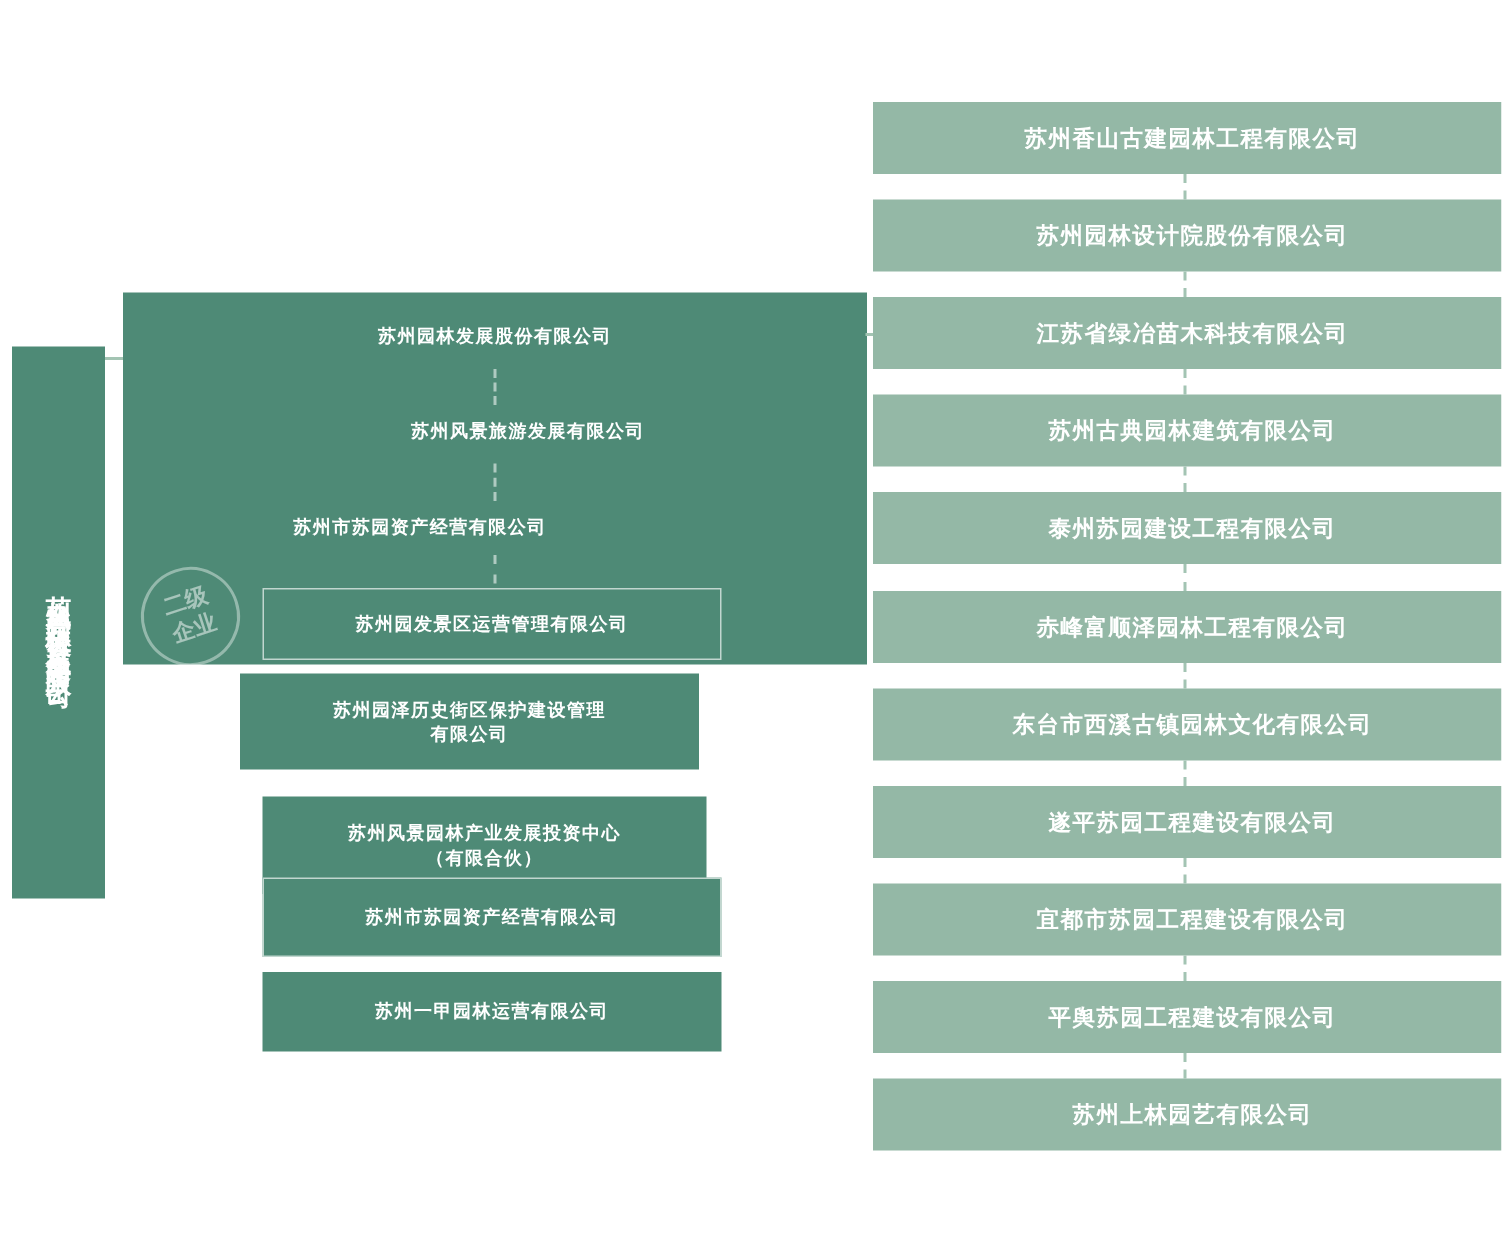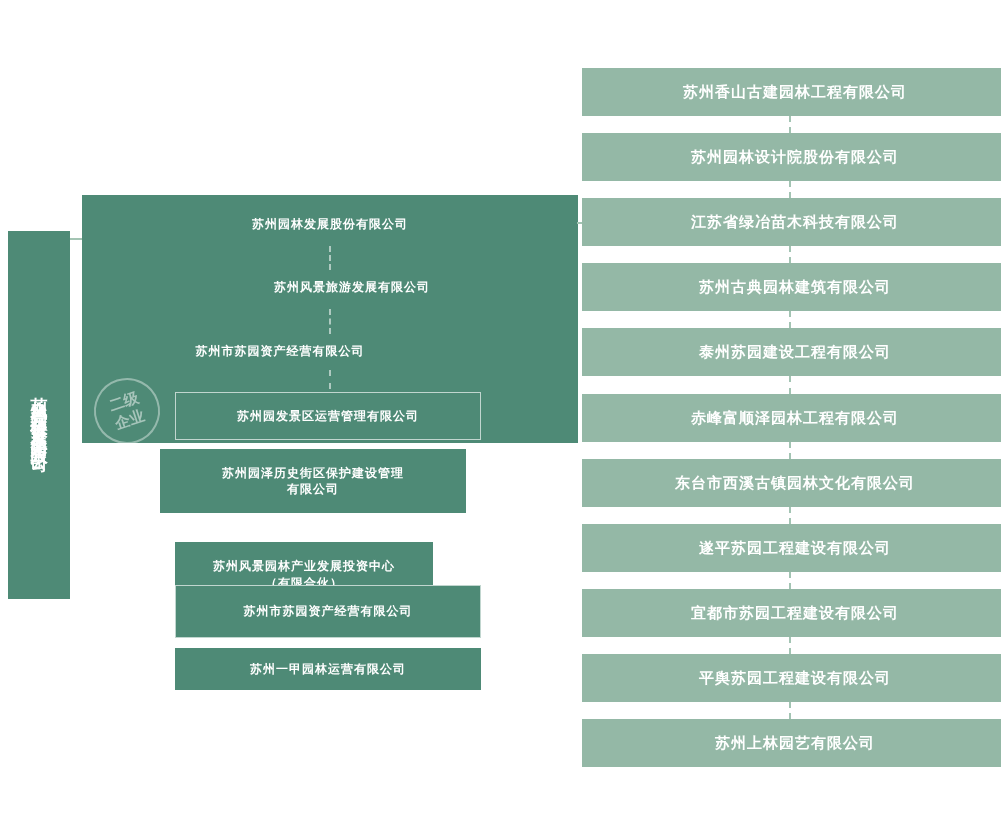--- a/index.html
+++ b/index.html
@@ -22,23 +22,23 @@
 
   
   .t2 { position:absolute; display:flex; align-items:center; justify-content:center;
         color:#fff; font-weight:bold; font-size:12px; letter-spacing:1px;
         text-align:center; white-space:pre-line; line-height:1.35; }
   .t2-0 { left:82px;  top:211px; width:496px; height:26px; }
   .t2-1 { left:82px;  top:274px; width:496px; height:26px;padding-left:44px; }
   .t2-2 { left:82px;  top:338px; width:396px; height:26px; }
   .t2-3 { left:175px; top:392px; width:306px; height:48px; }
   .t2-4 { left:160px; top:449px; width:306px; height:64px; }
-  .t2-5 { left:175px; top:542px; width:258px; height:65px; }
+  .t2-5 { left:175px; top:531px; width:296px; height:65px; }
   .t2-6 { left:175px; top:585px; width:306px; height:53px; }
-  .t2-7 { left:175px; top:648px; width:306px; height:42px; }
+  .t2-7 { left:175px; top:648px; width:306px; height:53px; }
   .bordered { border:1px solid rgba(255,255,255,0.65); }
 
   
   .t3 { left:582px; width:426px; height:48px; font-size:15px; letter-spacing:1px; }
   .t3-0  { top:68px; }  .t3-1 { top:133px; } .t3-2 { top:198px; }
   .t3-3  { top:263px; } .t3-4 { top:328px; } .t3-5 { top:394px; }
   .t3-6  { top:459px; } .t3-7 { top:524px; } .t3-8 { top:589px; }
   .t3-9  { top:654px; } .t3-10 { top:719px; }
 
   

